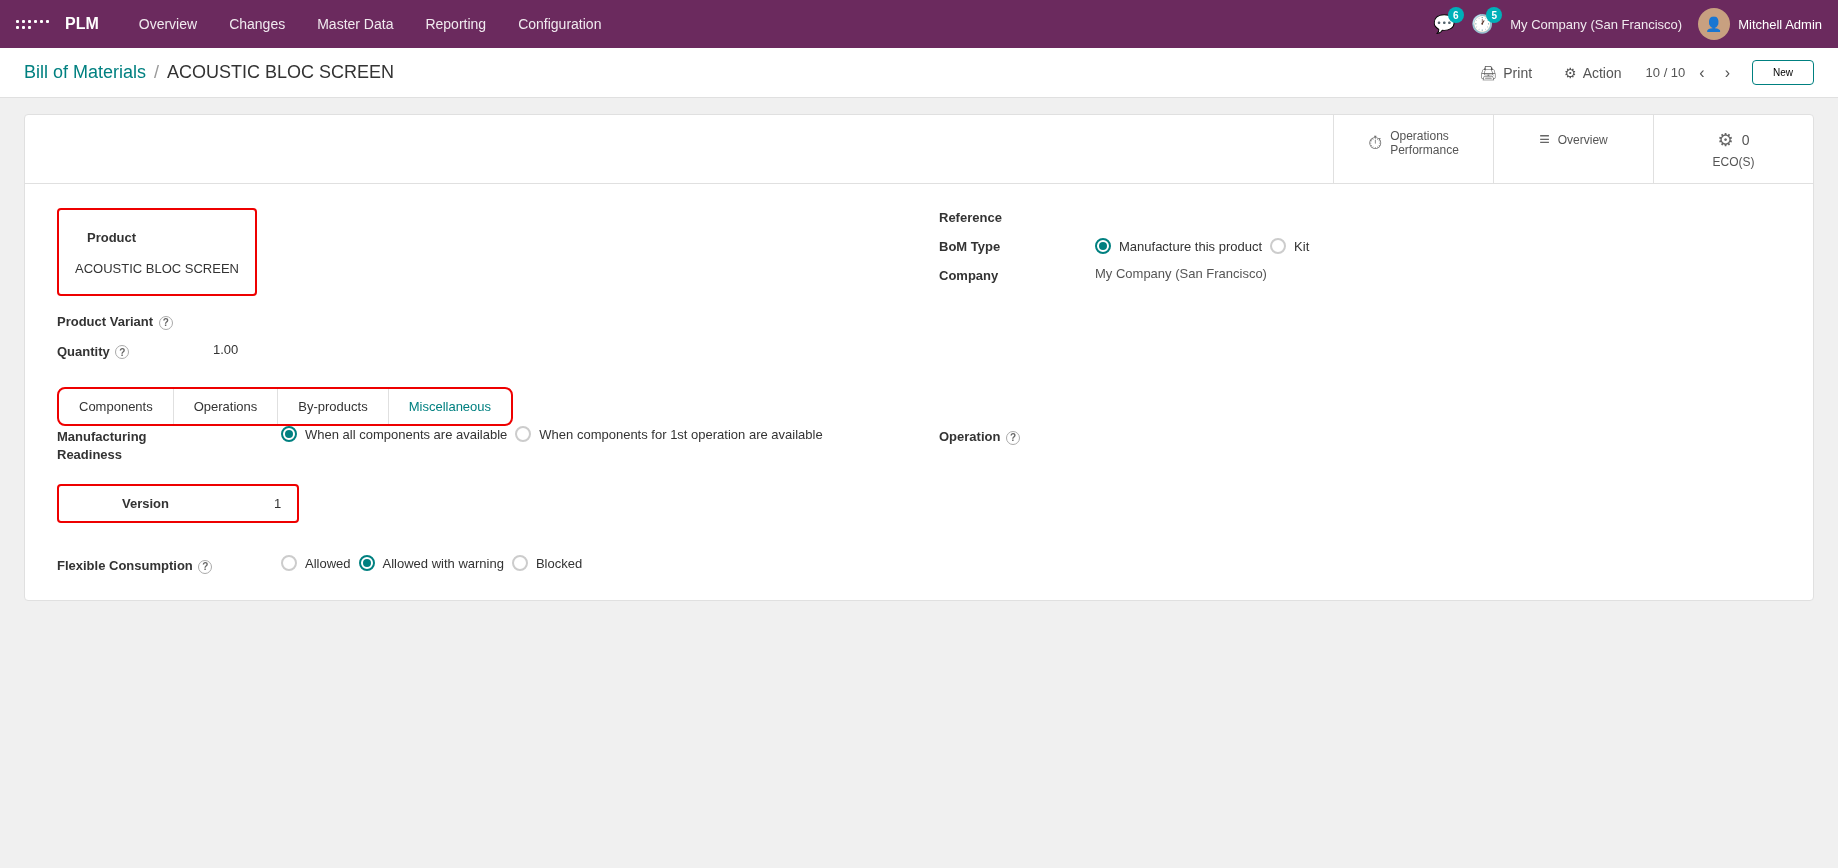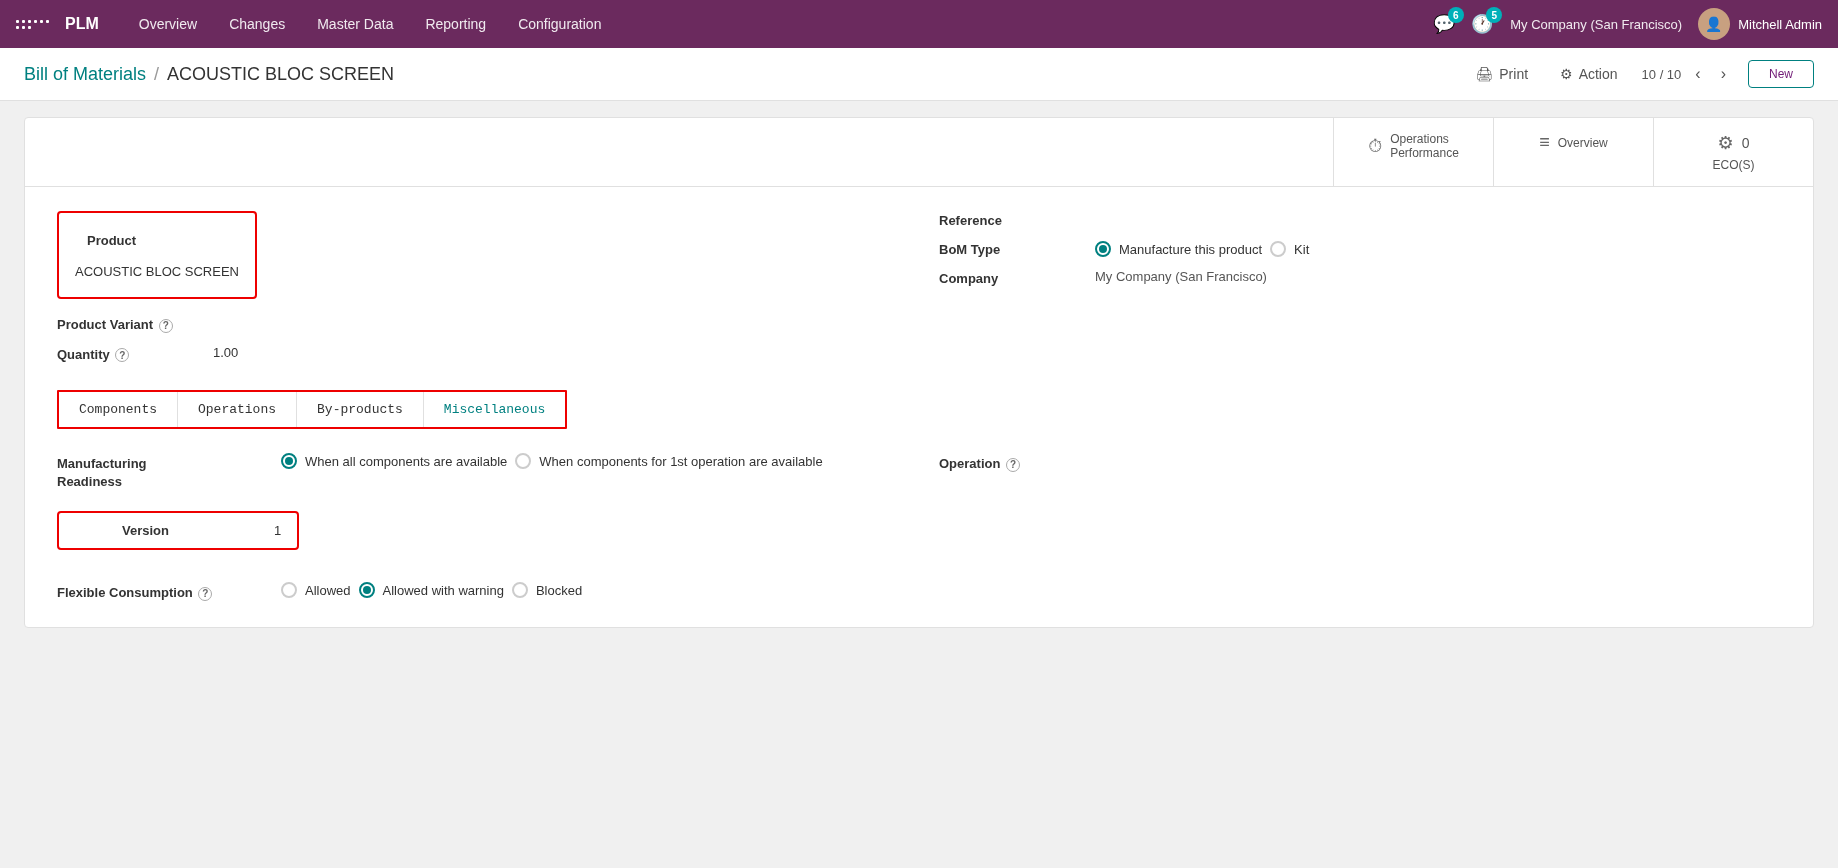--- a/index.html
+++ b/index.html
@@ -86,26 +86,26 @@
     .breadcrumb-actions { display: flex; align-items: center; gap: 16px; }
     .breadcrumb-action-btn {
       display: flex; align-items: center; gap: 6px;
       cursor: pointer; color: #555; font-size: 14px;
       padding: 4px 8px;
     }
     .pagination { display: flex; align-items: center; gap: 8px; color: #555; font-size: 13px; }
     .pagination-arrow { cursor: pointer; color: #555; font-size: 16px; padding: 2px 6px; }
     .btn-new {
       border: 1px solid #008080;
-      color: #701a75;
+      color: #000000;
       background: white;
       padding: 6px 20px;
       border-radius: 4px;
       cursor: pointer;
-      font-size: 12px;
+      font-size: 10px;
       font-weight: 500;
     }
 
     
     .main-content {
       padding: 16px 24px;
     }
     .card {
       background: white;
       border-radius: 4px;
@@ -176,24 +176,22 @@
       display: inline-flex; align-items: center; justify-content: center;
       width: 14px; height: 14px;
       border: 1px solid #aaa; border-radius: 50%;
       font-size: 10px; color: #666; cursor: help;
       margin-left: 2px;
     }
 
     
     .tabs-row {
       border: 2px solid #e00;
-      border-radius: 1px;
+      border-radius: 8px;
       display: inline-flex;
-      margin-bottom: 24px;
-      font-family: Liberation Mono, monospace;
     }
     .tab-item {
       padding: 10px 20px;
       cursor: pointer;
       font-size: 13px;
       color: #333;
       border-right: 1px solid #e0e0e0;
     }
     .tab-item:last-child { border-right: none; }
     .tab-item.active { color: #008080; font-weight: 500; }

